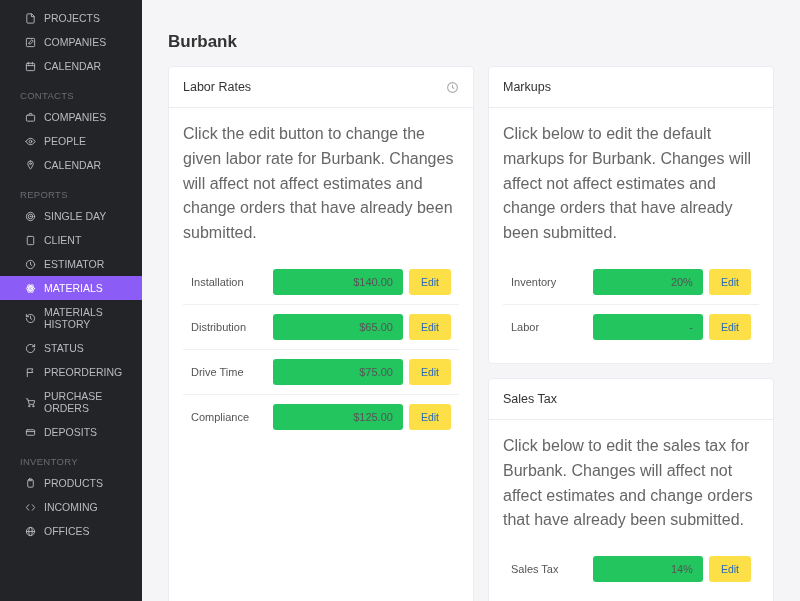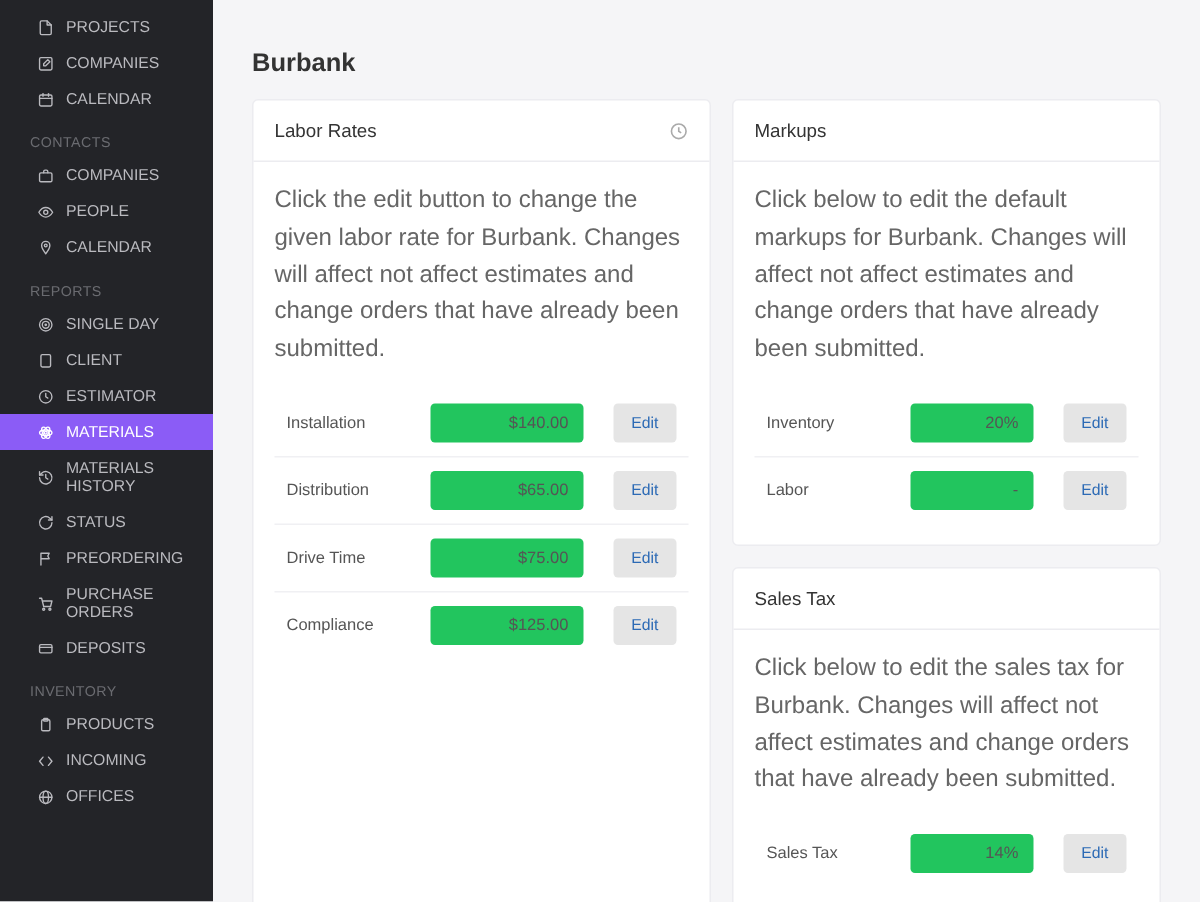--- a/index.html
+++ b/index.html
@@ -23,25 +23,25 @@
 .search-input { border: none; outline: none; font-size: 11px; padding: 6px 10px 6px 4px; width: 190px; color: #333; }
 .content { padding: 18px 14px 30px; }
 .loc-title { font-size: 17px; font-weight: 700; color: #333; margin: 14px 12px 14px; }
 .cards-row { display: flex; gap: 14px; margin: 0 12px; }
 .card { background: #fff; border: 1px solid #ececf0; border-radius: 4px; }
 .card.left { width: 306px; flex-shrink: 0; }
 .card.right { flex: 1; min-width: 0; }
 .card-header { padding: 13px 14px; border-bottom: 1px solid #ececf0; display: flex; justify-content: space-between; align-items: flex-end; font-size: 12.5px; font-weight: 500; color: #333; }
 .card-body { padding: 14px; }
 .card-desc { font-size: 16px; color: #666; line-height: 1.55; margin-bottom: 14px; }
-.rate-row { display: flex; align-items: center; gap: 20px; padding: 9px 8px; border-bottom: 1px solid #f0f0f3; font-size: 11px; }
+.rate-row { display: flex; align-items: center; gap: 6px; padding: 9px 8px; border-bottom: 1px solid #f0f0f3; font-size: 11px; }
 .rate-row:last-child { border-bottom: none; justify-content: space-between; }
 .rate-label { flex: 0 0 76px; color: #555; }
 .rate-value { flex: 1; background: #22c55e; padding: 7px 10px; text-align: right; color: #555; border-radius: 3px; font-size: 11px; }
-.edit-btn { background: #e5e5e5; color: #2c6ab5; border: none; padding: 7px 12px; font-size: 10.5px; border-radius: 3px; cursor: pointer; font-weight: 500; }
+.edit-btn { background: #fde047; color: #2c6ab5; border: none; padding: 7px 12px; font-size: 10.5px; border-radius: 3px; cursor: pointer; font-weight: 500; }
 .right-stack { display: flex; flex-direction: column; gap: 14px; flex: 1; min-width: 0; }
 .hist-icon { color: #aaa; }
 .section-spacer { height: 30px; }
 svg { display: block; }
 </style>
 </head>
 <body>
 
 <div class="app">
   <aside class="sidebar">

